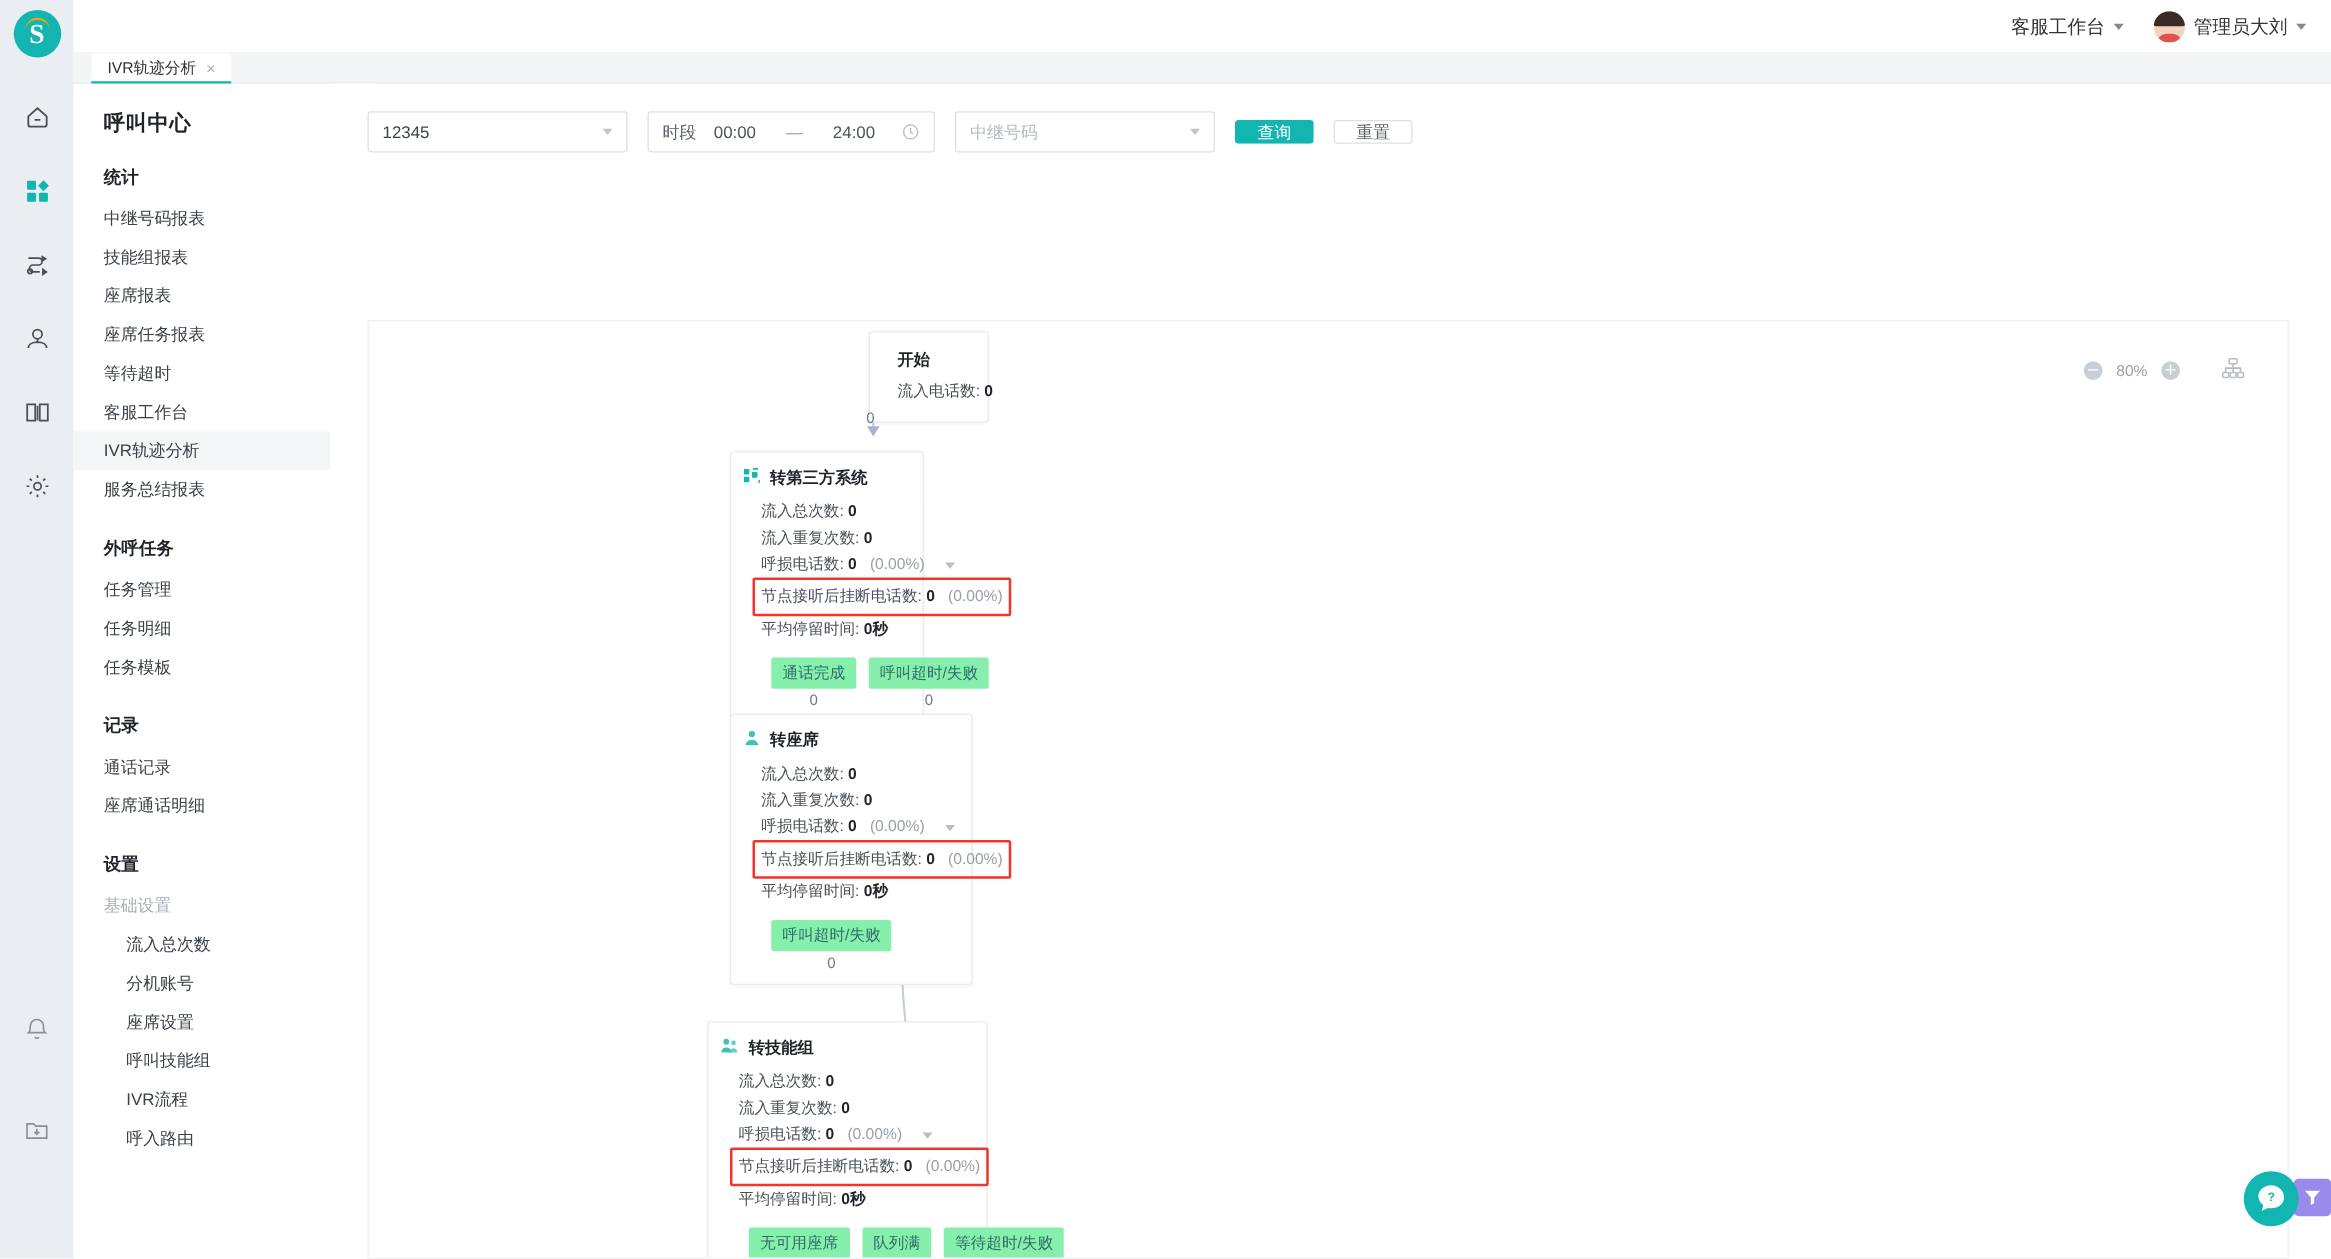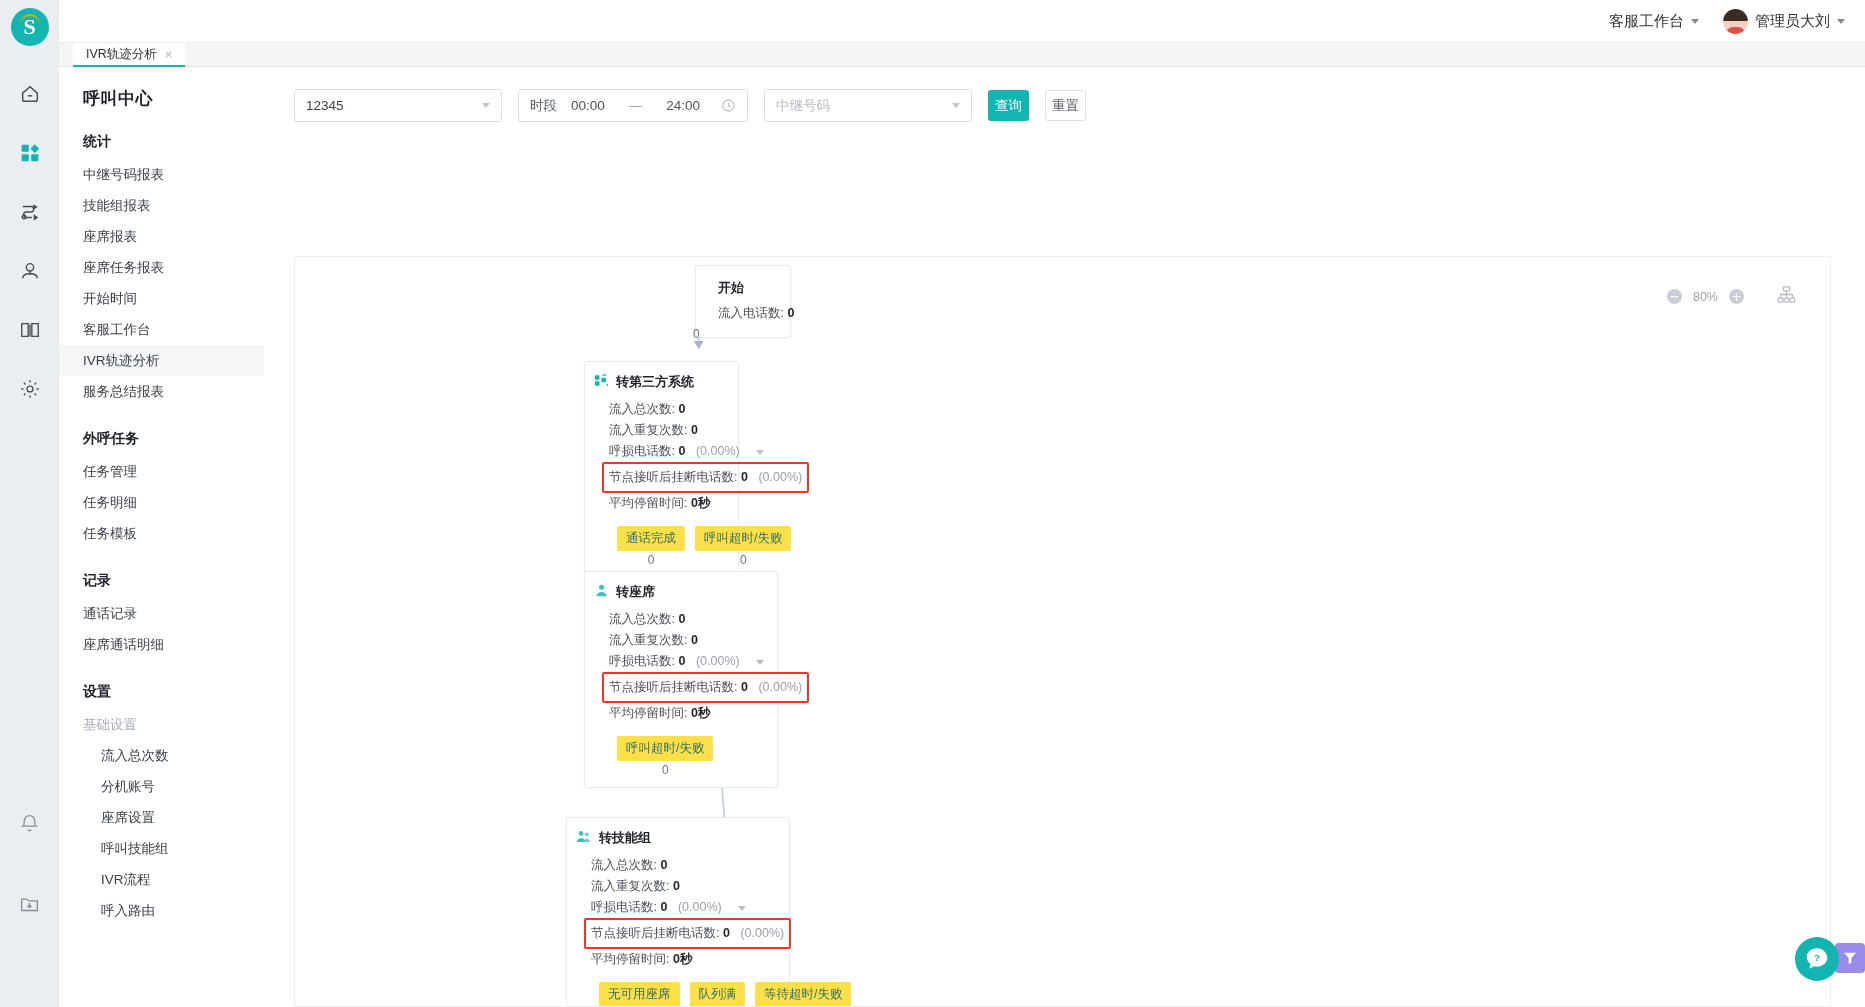--- a/index.html
+++ b/index.html
@@ -133,21 +133,21 @@
   .fld.date .lbl { color:#5c636d; margin-right: 12px; }
   .fld.date .d { color:#4c535c; }
   .fld.date .arrow { color:#b8bcc4; margin: 0 22px 0 30px; }
   .fld.date .cal { margin-left:auto; color:#b8bcc4; display:flex; }
   .fld.time { width: 230px; gap:4px; }
   .fld.time .lbl{ color:#5c636d; margin-right:10px; }
   .fld.time .t { color:#4c535c; }
   .fld.time .dash { color:#9aa0a8; margin: 0 20px; }
   .fld.time .clk { margin-left:auto; color:#b8bcc4; display:flex; }
   .btn {
-    height:31px; padding: 0 6px; border-radius: 3px; font-size:13.5px;
+    height:19px; padding: 0 17px; border-radius: 3px; font-size:13.5px;
     display:flex;align-items:center;justify-content:center; cursor:pointer; border:1px solid transparent;
   }
   .btn.primary { background:#13b5b1; color:#fff; }
   .btn.plain { background:#fff; color:#5a6068; border-color:#dcdfe6; }
 
   
   .canvas {
     position:absolute; left:30px; top:189px; right:34px; bottom:0;
     border:1px solid #eceff3; background:#fff; overflow:hidden;
   }
@@ -180,21 +180,21 @@
       border-left:4px solid transparent;border-right:4px solid transparent;border-top:5px solid #b9bec6; }
   .stats { padding-left: 14px; margin-top: 8px; }
   .node.start .stats { padding-left:0; margin-top:6px; }
   .hl {
     border: 2px solid #f3342a; border-radius: 2px;
     display:inline-block; padding: 4px 5px; margin-left:-7px; line-height:19px;
   }
   .chips { display:flex; gap:10px; padding: 12px 0 0 22px; }
   .chip-wrap { display:flex; flex-direction:column; align-items:center; }
   .chip {
-    background:#fde047; color:#2e6e68; font-size:12.5px;
+    background:#86efac; color:#2e6e68; font-size:12.5px;
     padding: 4px 9px; border-radius:2px; white-space:nowrap;
   }
   .chip-n { font-size:12px; color:#6f757d; margin-top:2px; }
   .edge-n { position:absolute; font-size:12px; color:#6f757d; }
 
   
   .fab {
     position:absolute; right: 26px; bottom: 26px; width:44px;height:44px;border-radius:50%;
     background:#13b5b1; color:#fff; display:flex;align-items:center;justify-content:center; cursor:pointer;
     z-index:40;
@@ -296,21 +296,21 @@
   </div>
 
   <div class="sidenav">
     <div class="sidenav-title">呼叫中心</div>
     <div id="nav-groups">
         <div class="nav-group">统计</div>
         <div class="nav-item">中继号码报表</div>
         <div class="nav-item">技能组报表</div>
         <div class="nav-item">座席报表</div>
         <div class="nav-item">座席任务报表</div>
-        <div class="nav-item">开始时间</div>
+        <div class="nav-item">等待超时</div>
         <div class="nav-item">客服工作台</div>
         <div class="nav-item active">IVR轨迹分析</div>
         <div class="nav-item">服务总结报表</div>
         <div class="nav-group">外呼任务</div>
         <div class="nav-item">任务管理</div>
         <div class="nav-item">任务明细</div>
         <div class="nav-item">任务模板</div>
         <div class="nav-group">记录</div>
         <div class="nav-item">通话记录</div>
         <div class="nav-item">座席通话明细</div>

